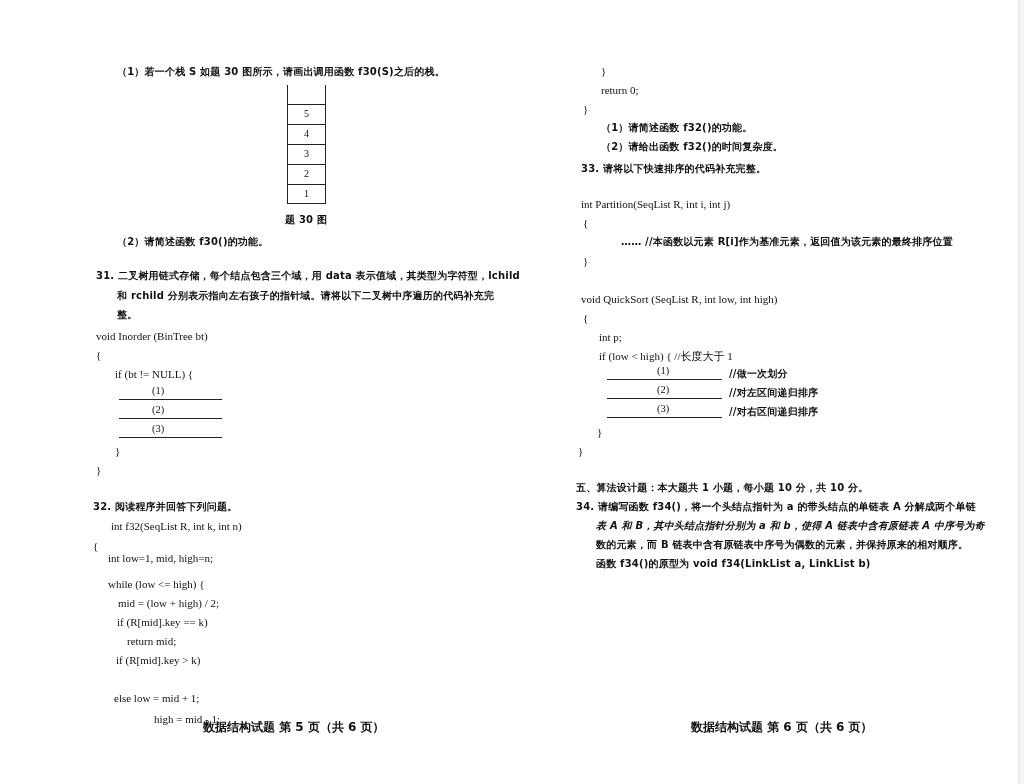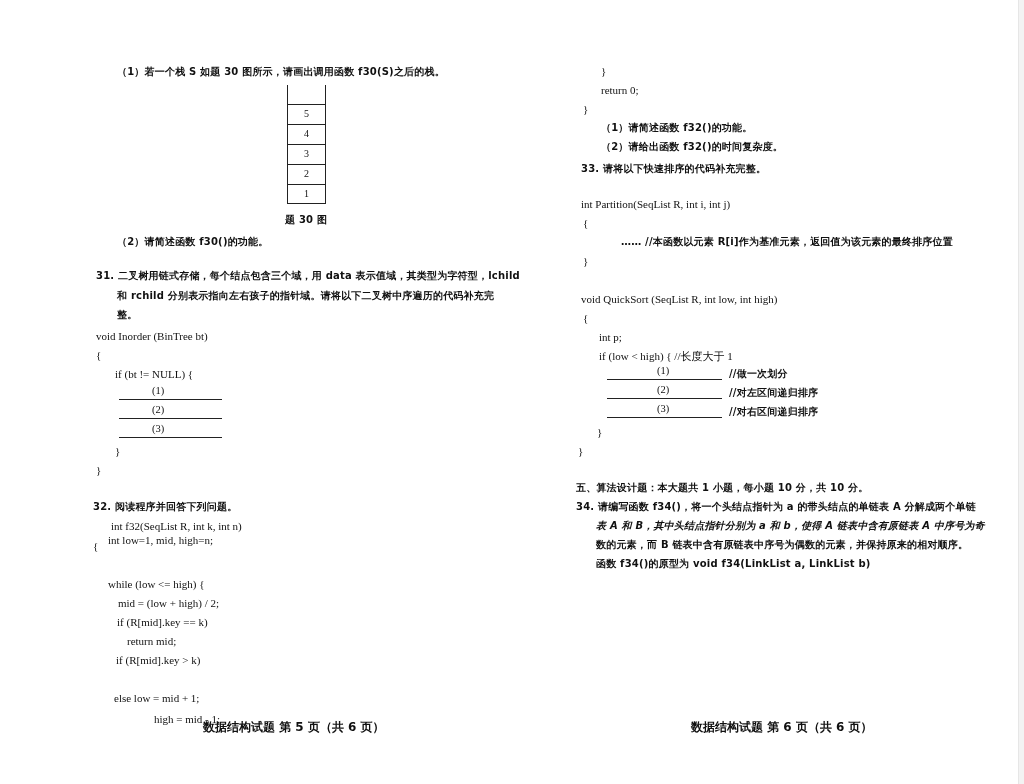--- a/index.html
+++ b/index.html
@@ -52,21 +52,21 @@
     </div>
   <div class="blank" style="left:119px;top:424px;width:103px;">
       <span style="left:33px;">(3)</span>
     </div>
   <div class="t code" style="left:115px;top:444px;">}</div>
   <div class="t code" style="left:96px;top:463px;">}</div>
 
   <div class="t cn" style="left:93px;top:500px;">32. 阅读程序并回答下列问题。</div>
   <div class="t code" style="left:111px;top:519px;">int f32(SeqList R, int k, int n)</div>
   <div class="t code" style="left:93px;top:539px;">{</div>
-  <div class="t code" style="left:108px;top:533px;">int low=1, mid, high=n;</div>
+  <div class="t code" style="left:108px;top:551px;">int low=1, mid, high=n;</div>
   <div class="t code" style="left:108px;top:577px;">while (low &lt;= high) {</div>
   <div class="t code" style="left:118px;top:596px;">mid = (low + high) / 2;</div>
   <div class="t code" style="left:117px;top:615px;">if (R[mid].key == k)</div>
   <div class="t code" style="left:127px;top:634px;">return mid;</div>
   <div class="t code" style="left:116px;top:653px;">if (R[mid].key &gt; k)</div>
   <div class="t code" style="left:126px;top:712px;margin-left:28px;">high = mid - 1;</div>
   <div class="t code" style="left:114px;top:691px;">else low = mid + 1;</div>
 
   <div class="t footer" style="left:203px;top:720px;">数据结构试题   第 5 页（共 6 页）</div>
 </div>

